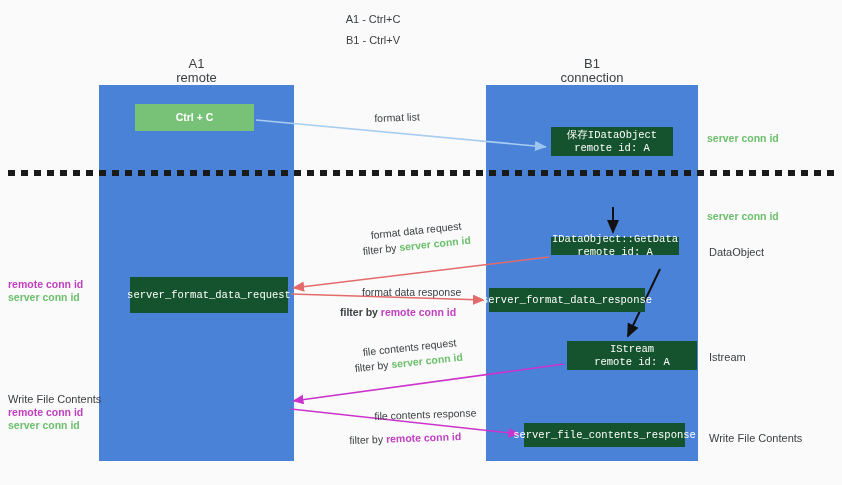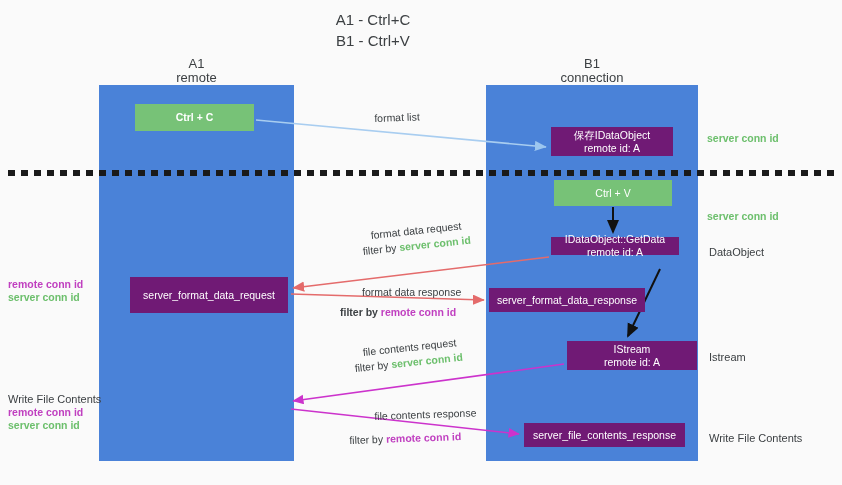--- a/index.html
+++ b/index.html
@@ -10,21 +10,21 @@
     color:#3c4043;
     overflow:hidden;
     position:relative;
   }
   #stage{position:absolute;left:0;top:0;width:842px;height:485px;}
   .abs{position:absolute;}
 
   
   #title{
     left:0;top:9px;width:746px;text-align:center;
-    font-size:15px;line-height:21px;color:#3c4043;
+    font-size:11px;line-height:21px;color:#3c4043;
     white-space:pre-line;
   }
 
   
   .col-head{
     text-align:center;font-size:13px;line-height:14px;color:#3c4043;
     white-space:pre-line;
   }
   #head-a1{left:99px;top:57px;width:195px;}
   #head-b1{left:486px;top:57px;width:212px;}
@@ -42,21 +42,21 @@
 
   
   .node{
     box-sizing:border-box;
     display:flex;flex-direction:column;align-items:center;justify-content:center;
     color:#ffffff;font-size:10.5px;line-height:13px;text-align:center;
     white-space:pre-line;
     padding:2px 4px;
   }
   .green{background:#77c277;}
-  .orange{background:#701a75;}
+  .orange{background:#14532d;font-family:Liberation Mono, monospace;}
 
   #n-ctrlc{left:135px;top:104px;width:119px;height:27px;font-weight:bold;}
   #n-idataobject{left:551px;top:127px;width:122px;height:29px;}
   #n-ctrlv{left:554px;top:180px;width:118px;height:26px;}
   #n-getdata{left:551px;top:237px;width:128px;height:18px;}
   #n-sfdreq{left:130px;top:277px;width:158px;height:36px;}
   #n-sfdresp{left:489px;top:288px;width:156px;height:24px;}
   #n-istream{left:567px;top:341px;width:130px;height:29px;}
   #n-sfcreq{left:130px;top:393px;width:158px;height:24px;}
   #n-sfcresp{left:524px;top:423px;width:161px;height:24px;}
@@ -144,21 +144,20 @@
     <line x1="564" y1="364" x2="293" y2="401" stroke="#cc33cc" stroke-width="1.5" marker-end="url(#ah-mag)"></line>
 
     <line x1="291" y1="409" x2="519" y2="434" stroke="#cc33cc" stroke-width="1.5" marker-end="url(#ah-mag)"></line>
   </svg>
 
   <div class="abs" id="dash"></div>
 
   <div class="abs node green" id="n-ctrlc">Ctrl + C</div>
   <div class="abs node orange" id="n-idataobject">保存IDataObject
 remote id: A</div>
-  <div class="abs node green" id="n-ctrlv">Ctrl + V</div>
   <div class="abs node orange" id="n-getdata">IDataObject::GetData
 remote id: A</div>
   <div class="abs node orange" id="n-sfdreq">server_format_data_request</div>
   <div class="abs node orange" id="n-sfdresp">server_format_data_response</div>
   <div class="abs node orange" id="n-istream">IStream
 remote id: A</div>
   <div class="abs node orange" id="n-sfcresp">server_file_contents_response</div>
 
   <div class="abs elabel" id="el-formatlist">format list</div>
 

